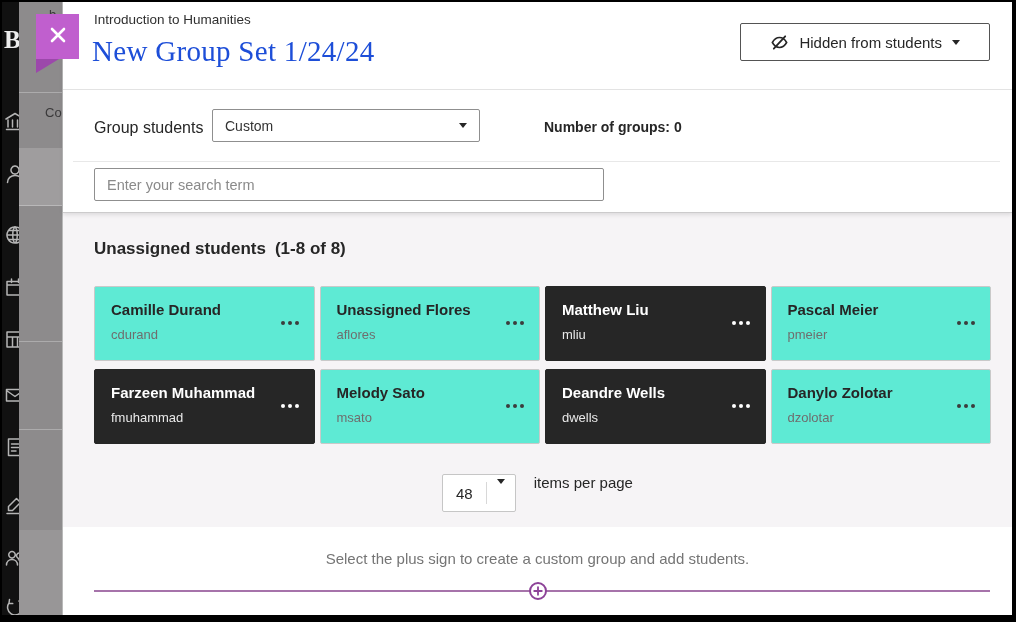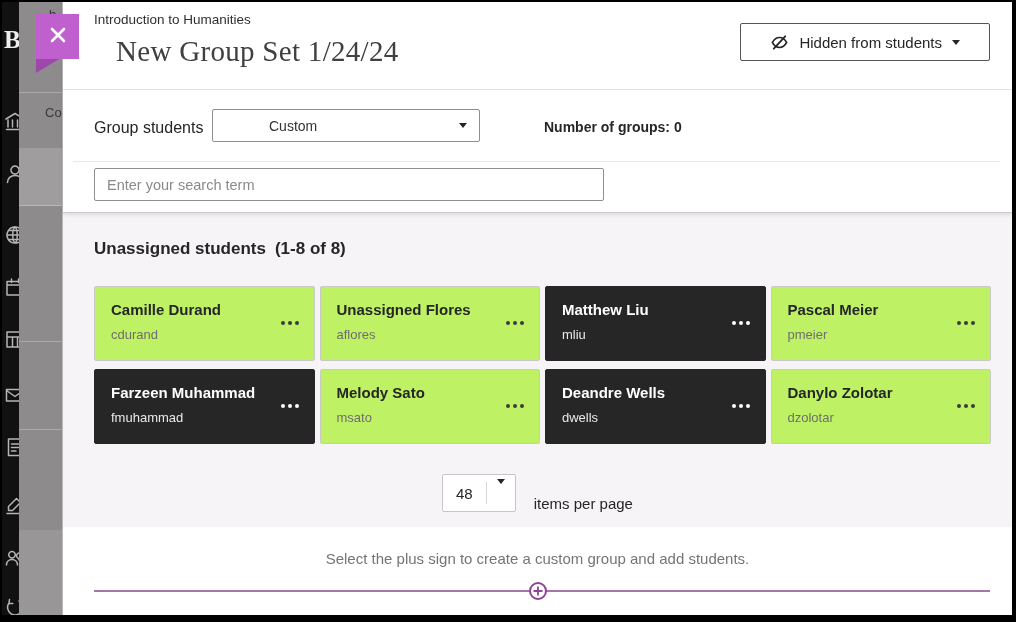--- a/index.html
+++ b/index.html
@@ -25,56 +25,56 @@
   
   .panel{position:absolute;left:60px;top:0;right:0;bottom:0;background:#fff;border-left:1px solid #b9b9b9;z-index:2;}
   .close-btn{position:absolute;left:34px;top:12px;width:43px;height:45px;background:#c05fce;z-index:5;
     display:flex;align-items:center;justify-content:center;cursor:pointer;border:none;padding:0;}
   .close-fold{position:absolute;left:34px;top:57px;width:0;height:0;
     border-top:14px solid #9c48ab;border-right:23px solid transparent;z-index:5;}
   .panel-header{position:absolute;top:0;left:0;right:0;height:210px;background:#fff;
     border-bottom:1px solid #cccbcc;box-shadow:0 2px 4px rgba(0,0,0,.10);z-index:3;}
   .breadcrumb{position:absolute;left:31px;top:10px;font-size:13.5px;color:#2f2f2f;}
   .page-title{position:absolute;left:29px;top:33px;font-family:"Liberation Serif",serif;
-    font-size:29px;color:#404040;letter-spacing:.3px;margin-left:24px;}
+    font-size:29px;color:#1d4ed8;letter-spacing:.3px;}
   .visibility-btn{position:absolute;right:22px;top:21px;height:38px;box-sizing:border-box;
     border:1px solid #545454;border-radius:2px;background:#fff;display:flex;align-items:center;
     gap:10px;padding:0 29px;font-size:15px;color:#262626;cursor:pointer;font-family:inherit;}
   .hdr-divider{position:absolute;left:0;right:0;top:87px;height:1px;background:#e3e3e3;}
   .ctl-label{position:absolute;left:31px;top:117px;font-size:16px;font-weight:400;}
   .select-box{position:absolute;left:149px;top:107px;width:268px;height:33px;box-sizing:border-box;
     border:1px solid #8f8f8f;border-radius:2px;background:#fff;display:flex;align-items:center;
     padding:0 12px;font-size:14px;color:#333;cursor:pointer;}
-  .select-box .grow{flex:1;margin-left:44px;}
+  .select-box .grow{flex:1;}
   .num-groups{position:absolute;left:481px;top:117px;font-size:14px;font-weight:700;}
   .row-divider{position:absolute;left:10px;right:12px;top:159px;height:1px;background:#e8e8e8;}
   .search-input{position:absolute;left:31px;top:166px;width:510px;height:33px;box-sizing:border-box;
     border:1px solid #8f8f8f;border-radius:2px;padding:0 12px;font-size:14.5px;color:#0f766e;
     font-family:inherit;outline:none;}
   .search-input::placeholder{color:#8a8a8a;opacity:1;}
   .caret{width:0;height:0;border-left:4.5px solid transparent;border-right:4.5px solid transparent;
     border-top:5.5px solid #262626;}
   
   .panel-body{position:absolute;top:211px;left:0;right:0;bottom:0;background:#fff;}
   .tinted{position:absolute;top:0;left:0;right:0;height:314px;background:#f6f4f6;}
   .section-heading{position:absolute;left:31px;top:26px;font-size:17px;font-weight:700;color:#262626;}
   .section-heading .range{margin-left:9px;}
   .cards-grid{position:absolute;left:31px;right:21px;top:73px;display:grid;
     grid-template-columns:repeat(4,1fr);gap:8px 5px;}
-  .card{position:relative;height:73px;background:#bef264;border:1px solid #c9c9c9;border-radius:2px;cursor:pointer;}
+  .card{position:relative;height:73px;background:#5eead4;border:1px solid #c9c9c9;border-radius:2px;cursor:pointer;}
   .card.dark{background:#262626;border-color:#262626;}
   .card .name{position:absolute;left:16px;top:14px;font-size:15px;font-weight:700;color:#262626;white-space:nowrap;}
   .card .uname{position:absolute;left:16px;top:40px;font-size:13px;color:#6e6e6e;}
   .card.dark .name{color:#fff;}
   .card.dark .uname{color:#e9e9e9;}
   .menu-btn{position:absolute;right:10px;top:24px;width:28px;height:24px;display:flex;align-items:center;
     justify-content:center;gap:3px;background:transparent;border:none;cursor:pointer;padding:0;}
   .menu-btn i{width:4px;height:4px;border-radius:50%;background:#3c3c3c;display:block;}
   .card.dark .menu-btn i{background:#fff;}
-  .pager{position:absolute;top:261px;left:0;right:0;display:flex;align-items:flex-end;justify-content:center;gap:18px;}
+  .pager{position:absolute;top:261px;left:0;right:0;display:flex;align-items:flex-start;justify-content:center;gap:18px;}
   .pager-box{display:flex;align-items:center;height:36px;border:1px solid #c6c6c6;border-radius:2px;
     background:#fff;cursor:pointer;}
   .pager-val{padding:0 13px;font-size:15px;color:#262626;}
   .pager-sep{width:1px;height:22px;background:#d8d8d8;}
   .pager-caret-wrap{padding:0 10px;}
   .pager-label{font-size:15px;color:#262626;}
   .hint{position:absolute;top:337px;left:0;right:0;text-align:center;font-size:15px;color:#757575;}
   .add-line{position:absolute;top:377px;left:31px;right:22px;height:2px;background:#a673aa;}
   .add-btn{position:absolute;top:368px;left:50%;margin-left:-10px;width:20px;height:20px;border:none;
     background:transparent;padding:0;cursor:pointer;}

